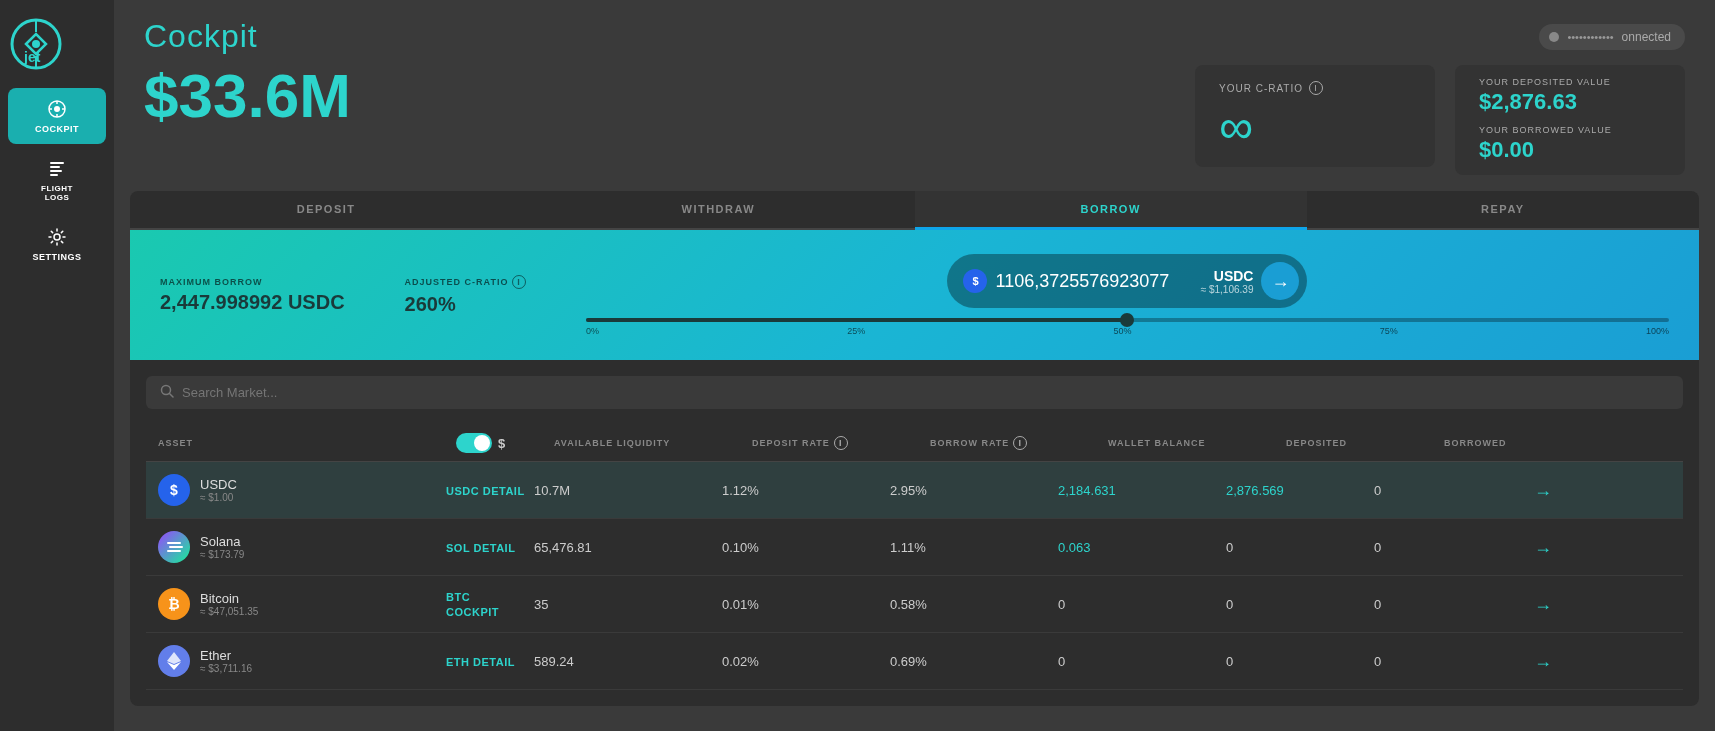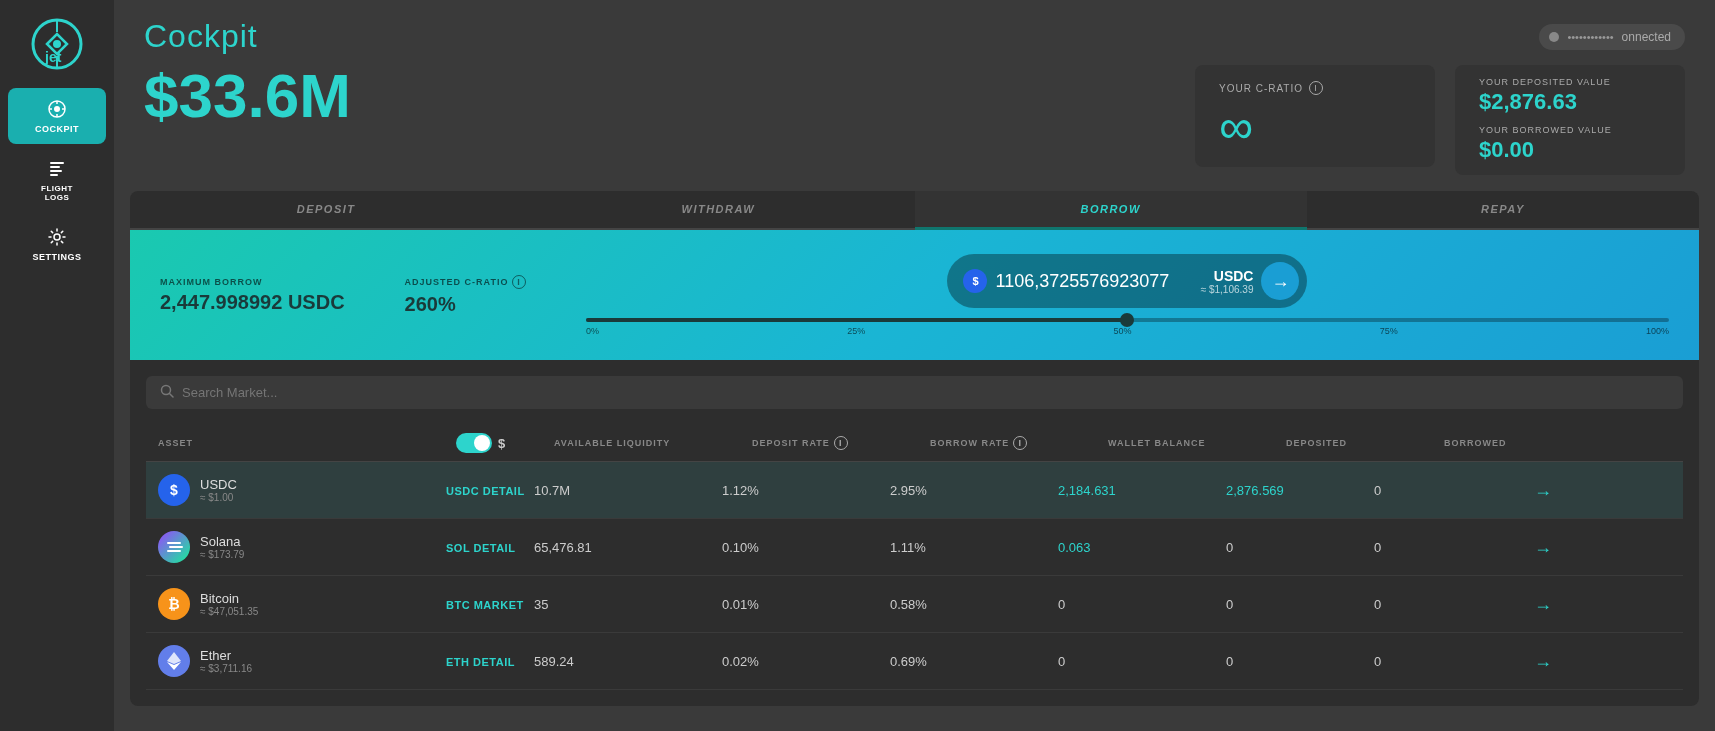--- a/index.html
+++ b/index.html
@@ -20,21 +20,20 @@
       display: flex;
       flex-direction: column;
       align-items: center;
       padding-top: 0;
       flex-shrink: 0;
     }
     .sidebar-logo {
       width: 100%;
       display: flex;
       align-items: center;
-      justify-content: center;
       padding: 18px 10px;
       text-decoration: underline;
     }
     .logo-icon {
       width: 52px;
       height: 52px;
     }
     .sidebar-nav {
       width: 100%;
       display: flex;
@@ -217,25 +216,24 @@
       text-align: center;
       padding: 12px;
       font-size: 11px;
       letter-spacing: 1.5px;
       color: #888;
       cursor: pointer;
       text-transform: uppercase;
       font-weight: 600;
       border-bottom: 3px solid transparent;
       margin-bottom: -2px;
-      font-style: italic;
     }
     .tab.active {
       color: #2dd4cc;
-      border-bottom: 3px solid #0f766e;
+      border-bottom: 3px solid #0ea5e9;
       background: #333;
     }
 
     
     .borrow-panel {
       margin: 0 16px;
       background: linear-gradient(135deg, #1ac9b0 0%, #1ab5d4 50%, #1a9ed4 100%);
       padding: 24px 30px;
       display: flex;
       align-items: center;
@@ -712,21 +710,21 @@
 
       <div class="table-row">
         <div class="asset-cell">
           <div class="asset-icon btc">₿</div>
           <div class="asset-info">
             <div class="asset-name">Bitcoin</div>
             <div class="asset-price">≈ $47,051.35</div>
           </div>
         </div>
         <div class="td">
-          <span class="asset-detail-link">BTC MARKET</span>
+          <span class="asset-detail-link">BTC COCKPIT</span>
         </div>
         <div class="td">35</div>
         <div class="td">0.01%</div>
         <div class="td">0.58%</div>
         <div class="td">0</div>
         <div class="td">0</div>
         <div class="td">0</div>
         <div class="td arrow">→</div>
       </div>
 

